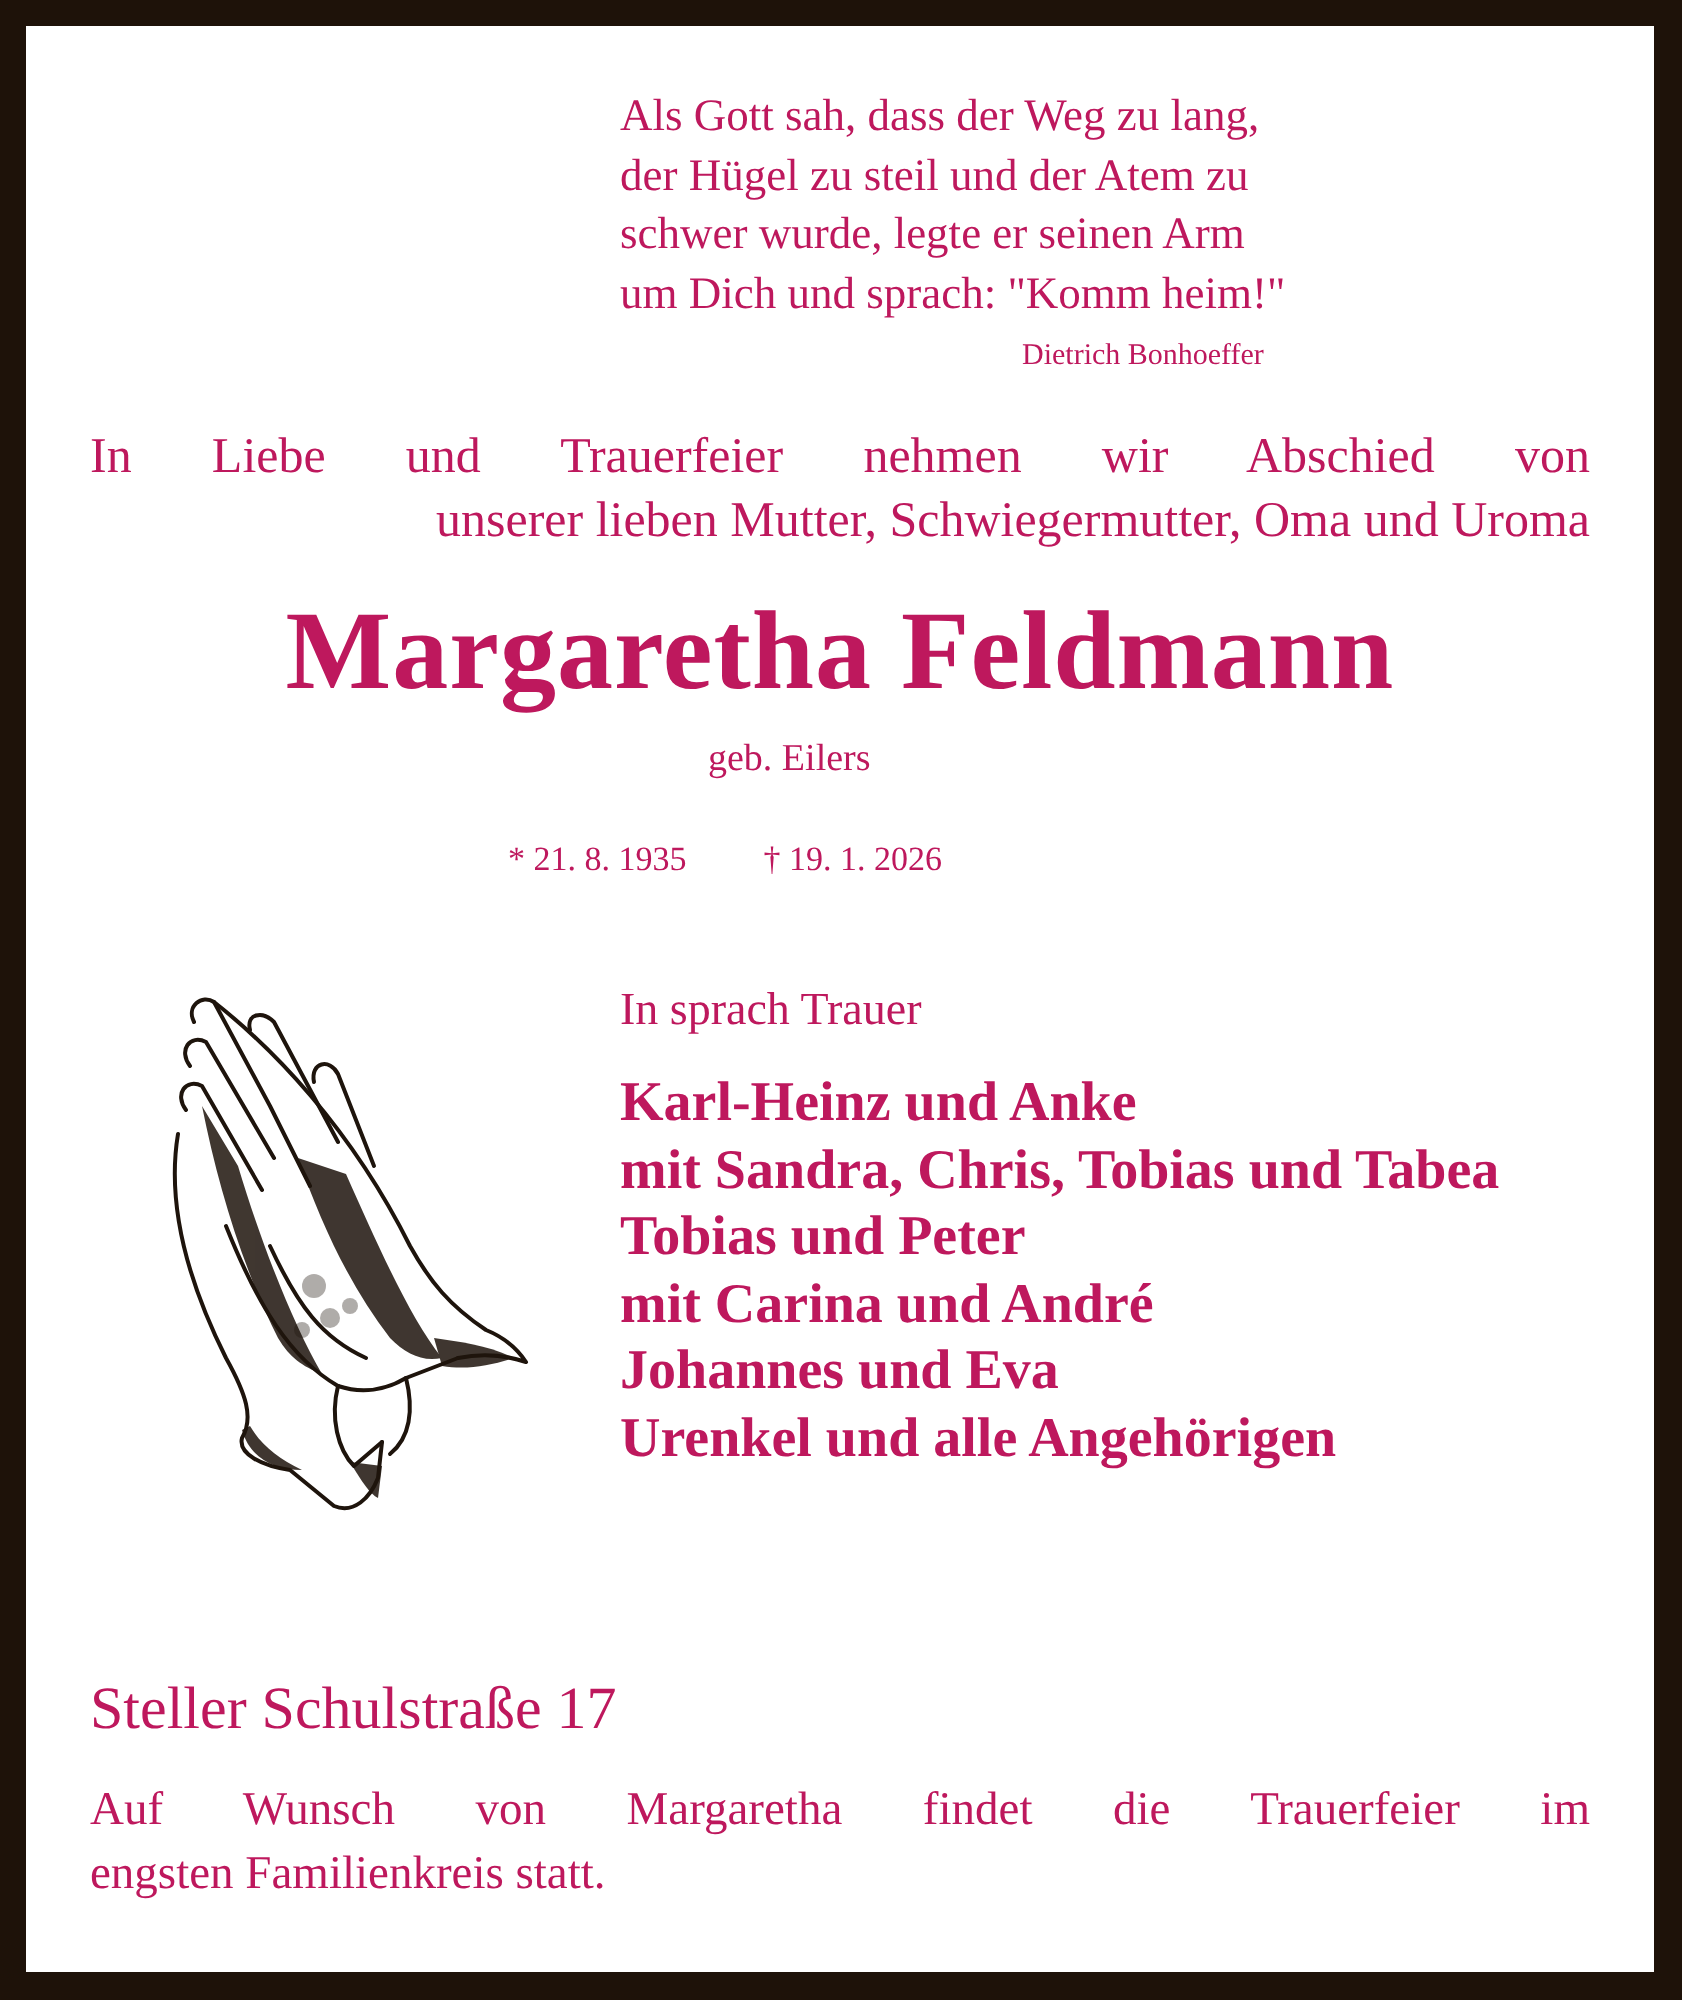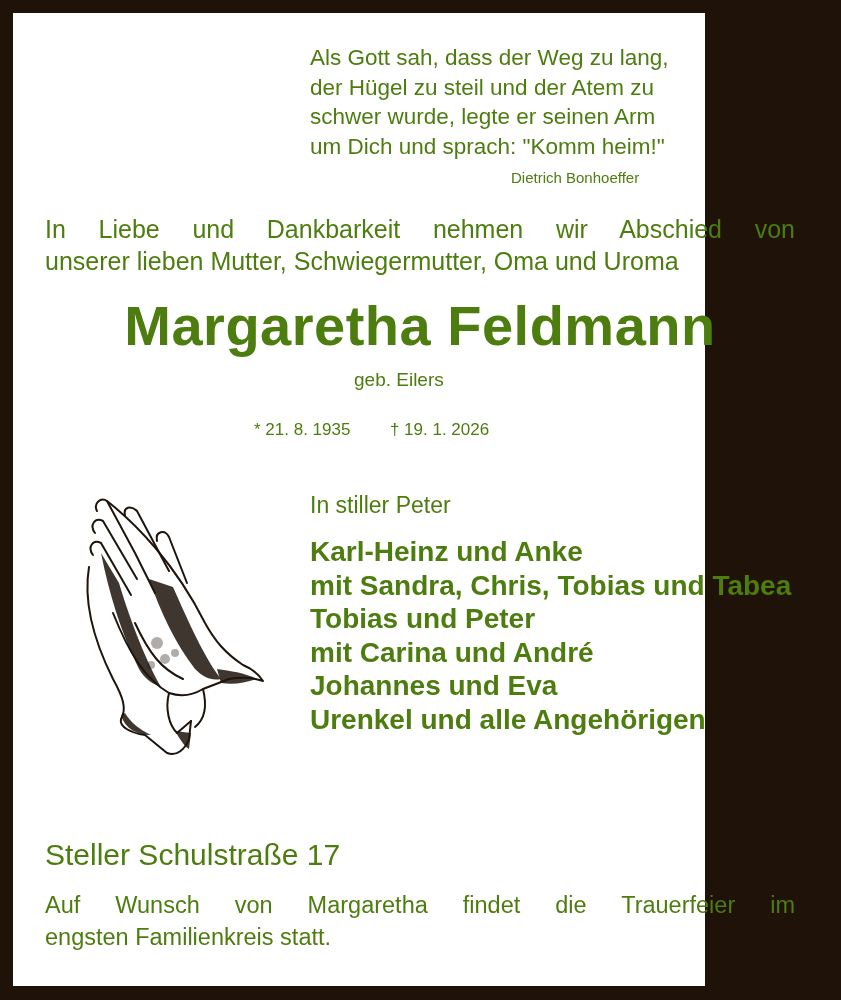--- a/index.html
+++ b/index.html
@@ -10,25 +10,25 @@
     body {
       width: 841px;
       height: 1000px;
       position: relative;
       overflow: hidden;
     }
     .card {
       position: absolute;
       left: 13px;
       top: 13px;
-      width: 692px;
+      width: 814px;
       height: 973px;
       background: #ffffff;
-      color: #4d7c0f;
-      font-family: Liberation Sans, sans-serif;
+      color: #be185d;
+      font-family: Liberation Serif, serif;
     }
     .abs { position: absolute; white-space: nowrap; }
 
     .poem {
       left: 297px;
       top: 30px;
       font-size: 22.5px;
       line-height: 29.5px;
     }
     .poem-line { display: block; }
@@ -39,21 +39,21 @@
       line-height: 22px;
     }
 
     .intro {
       left: 32px;
       top: 200px;
       width: 750px;
       font-size: 25px;
       line-height: 32px;
     }
-    .intro-line { display: block; }
+    .intro-line { display: block; text-align: right; }
     .intro-line.justify {
       text-align: justify;
       text-align-last: justify;
     }
 
     .name {
       left: 0;
       width: 814px;
       top: 280px;
       text-align: center;
@@ -131,21 +131,21 @@
 
   <div class="abs poem">
     <span class="poem-line">Als Gott sah, dass der Weg zu lang,</span>
     <span class="poem-line">der Hügel zu steil und der Atem zu</span>
     <span class="poem-line">schwer wurde, legte er seinen Arm</span>
     <span class="poem-line">um Dich und sprach: "Komm heim!"</span>
   </div>
   <div class="abs poem-author">Dietrich Bonhoeffer</div>
 
   <div class="abs intro">
-    <span class="intro-line justify">In Liebe und Dankbarkeit nehmen wir Abschied von</span>
+    <span class="intro-line justify">In Liebe und Trauerfeier nehmen wir Abschied von</span>
     <span class="intro-line">unserer lieben Mutter, Schwiegermutter, Oma und Uroma</span>
   </div>
 
   <div class="abs name">Margaretha Feldmann</div>
   <div class="abs maiden">geb. Eilers</div>
 
   <div class="abs dates">
     <span>*</span>
     <span>21. 8. 1935</span>
     <span class="gap"></span>
@@ -182,21 +182,21 @@
       </g>
       <g fill="#1e140c" opacity="0.35">
         <circle cx="92" cy="160" r="6"></circle>
         <circle cx="100" cy="176" r="5"></circle>
         <circle cx="86" cy="182" r="4"></circle>
         <circle cx="110" cy="170" r="4"></circle>
       </g>
     </svg>
   </div>
 
-  <div class="abs mourn-label">In stiller Peter</div>
+  <div class="abs mourn-label">In sprach Trauer</div>
   <div class="abs family">
     <span class="family-line">Karl-Heinz und Anke</span>
     <span class="family-line">mit Sandra, Chris, Tobias und Tabea</span>
     <span class="family-line">Tobias und Peter</span>
     <span class="family-line">mit Carina und André</span>
     <span class="family-line">Johannes und Eva</span>
     <span class="family-line">Urenkel und alle Angehörigen</span>
   </div>
 
   <div class="abs street">Steller Schulstraße 17</div>

